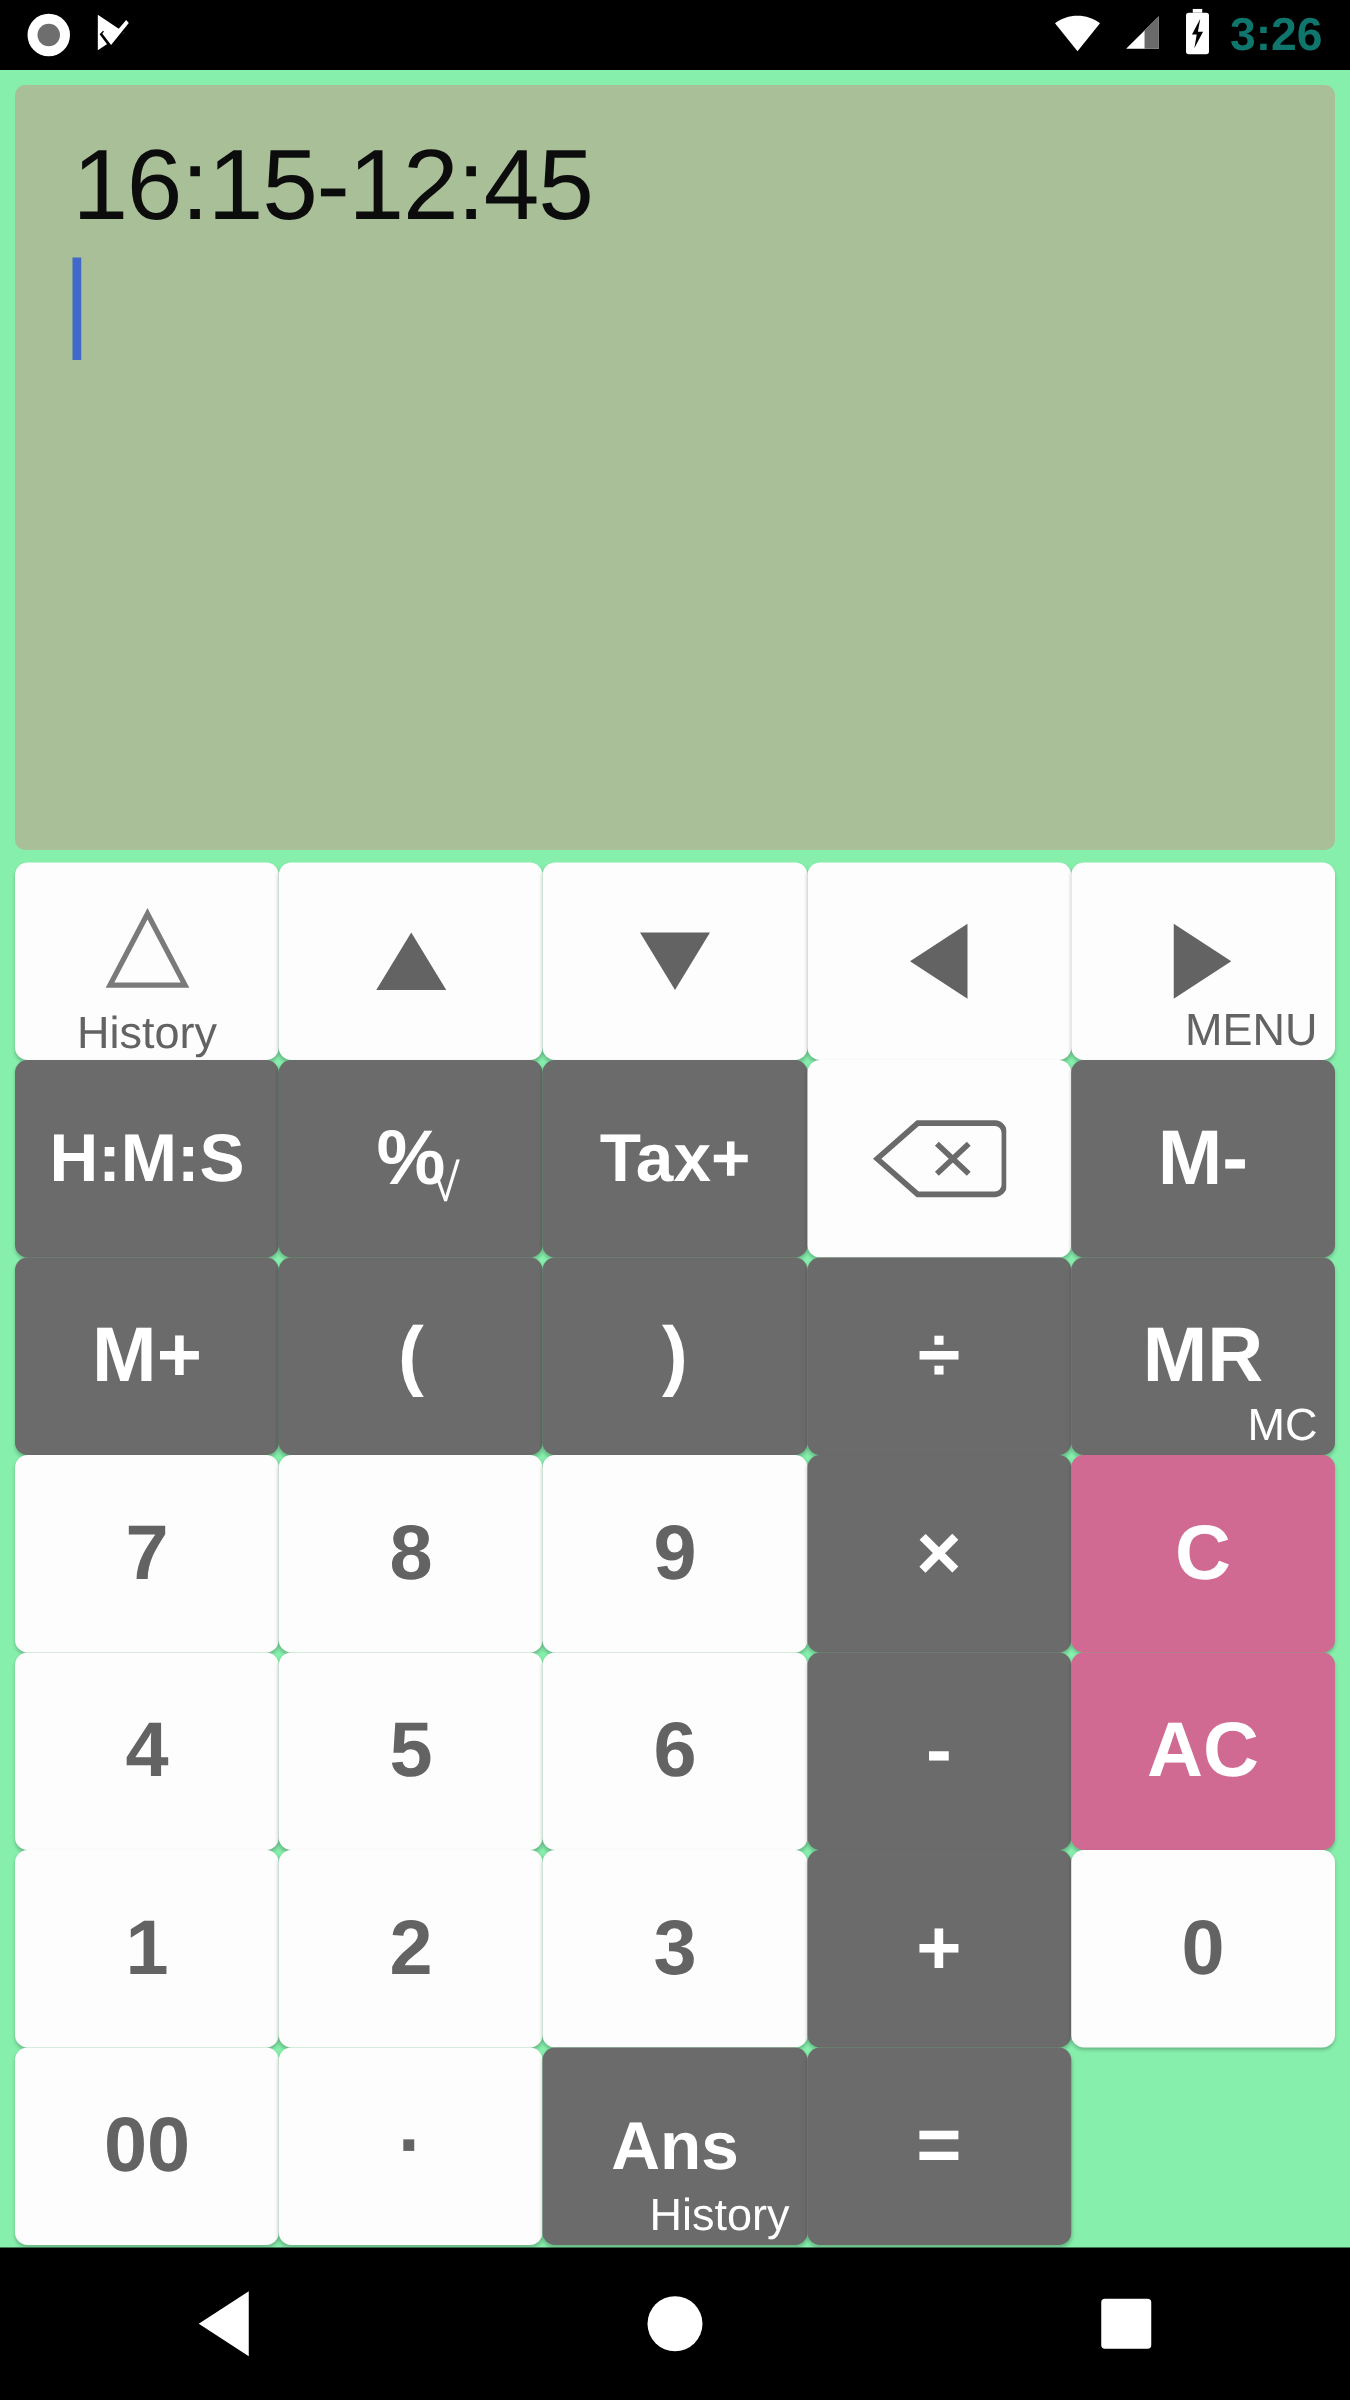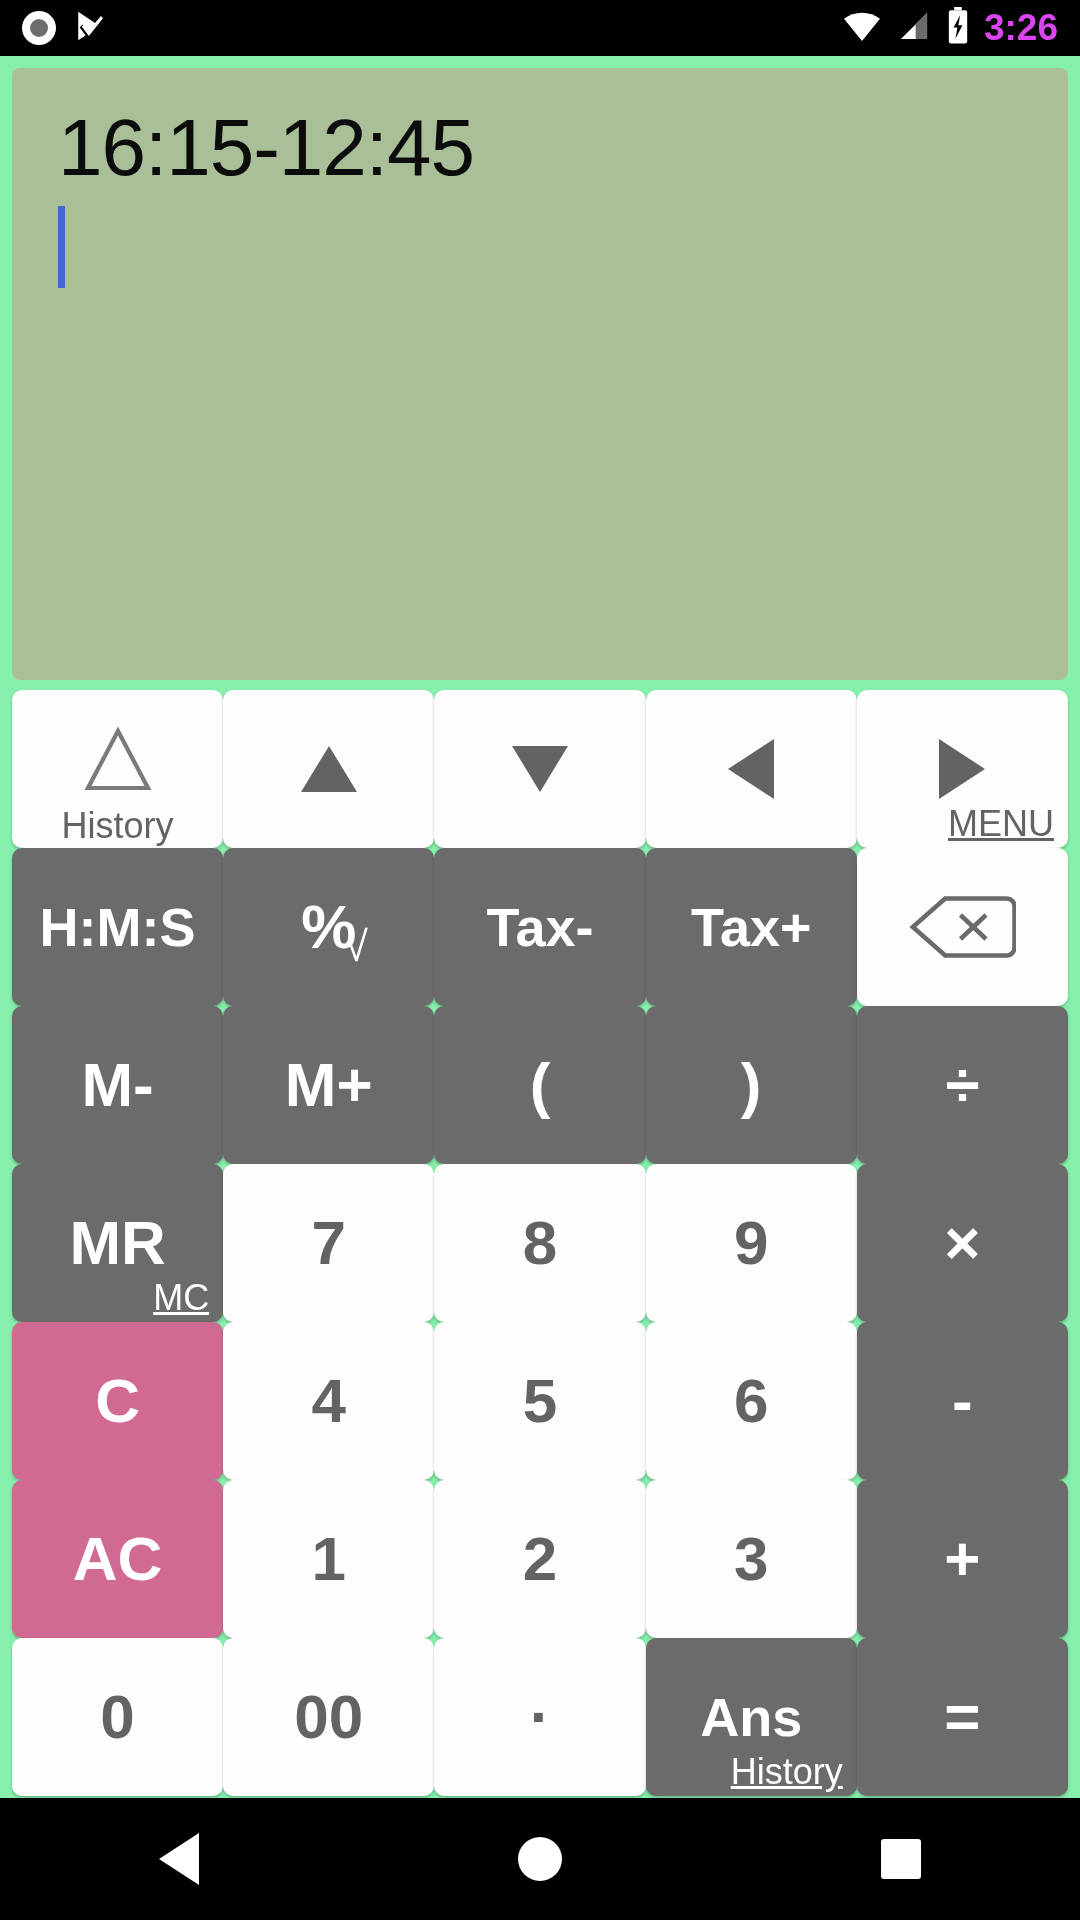--- a/index.html
+++ b/index.html
@@ -6,21 +6,21 @@
   html,body{ background:#000; }
   body{
     width:1080px; height:1920px;
     font-family:"Liberation Sans", sans-serif;
     overflow:hidden;
     position:relative;
   }
   
   #status-bar{
     height:56px; width:1080px;
-    background:#000; color:#d946ef;
+    background:#000; color:#0f766e;
     display:flex; align-items:center;
     padding:0 22px;
   }
   #status-left{ display:flex; align-items:center; gap:18px; }
   .rec-icon{ width:34px; height:34px; border-radius:50%; background:#fff;
              display:flex; align-items:center; justify-content:center; }
   .rec-icon i{ display:block; width:18px; height:18px; border-radius:50%; background:#6e6e6e; }
   #status-right{ margin-left:auto; display:flex; align-items:center; gap:14px; }
   #clock{ font-size:37px; font-weight:bold; letter-spacing:0px; }
 
@@ -66,21 +66,21 @@
     user-select:none;
   }
   .key.light{ background:#fdfdfd; color:#636363; }
   .key.dark { background:#6b6b6b; color:#ffffff; }
   .key.pink { background:#d06a92; color:#ffffff; }
 
   .key .main{ font-size:62px; line-height:1; font-weight:700; }
   .key .main.small{ font-size:54px; }
 
   
-  .sub-br{ position:absolute; right:14px; bottom:6px; font-size:36px; line-height:1;text-decoration:underline; }
+  .sub-br{ position:absolute; right:14px; bottom:6px; font-size:36px; line-height:1; }
   .sub-bc{ position:absolute; left:0; right:0; bottom:4px; text-align:center; font-size:36px; line-height:1; }
   .sub-after{ position:absolute; font-size:34px; line-height:1; }
 
   
   .tri-up-solid{
     width:0;height:0;border-left:28px solid transparent;border-right:28px solid transparent;
     border-bottom:46px solid #636363;
   }
   .tri-down-solid{
     width:0;height:0;border-left:28px solid transparent;border-right:28px solid transparent;
@@ -187,23 +187,20 @@
         <span class="sub-br">MENU</span>
       </div>
       <div class="key dark">
         <span class="main small">H:M:S</span>
       </div>
       <div class="key dark">
         <span class="main">%</span>
         <span class="sub-after" style="left: calc(50% + 16px); bottom: 38px; font-size: 42px;">√</span>
       </div>
       <div class="key dark">
-        <span class="main small">Tax-</span>
-      </div>
-      <div class="key dark">
         <span class="main small">Tax+</span>
       </div>
       <div class="key light">
         <span class="icon-wrap">
           <svg width="108" height="74" viewBox="0 0 36 24">
             <path d="M12.4 2.5 L33 2.5 A2.6 2.6 0 0 1 35.5 5.1 L35.5 18.9 A2.6 2.6 0 0 1 33 21.5 L12.4 21.5 L1.6 12 Z" fill="none" stroke="#6a6a6a" stroke-width="1.5"></path>
             <path d="M17.5 8 L26 16 M26 8 L17.5 16" stroke="#6a6a6a" stroke-width="1.5" fill="none"></path>
           </svg>
         </span>
       </div>

